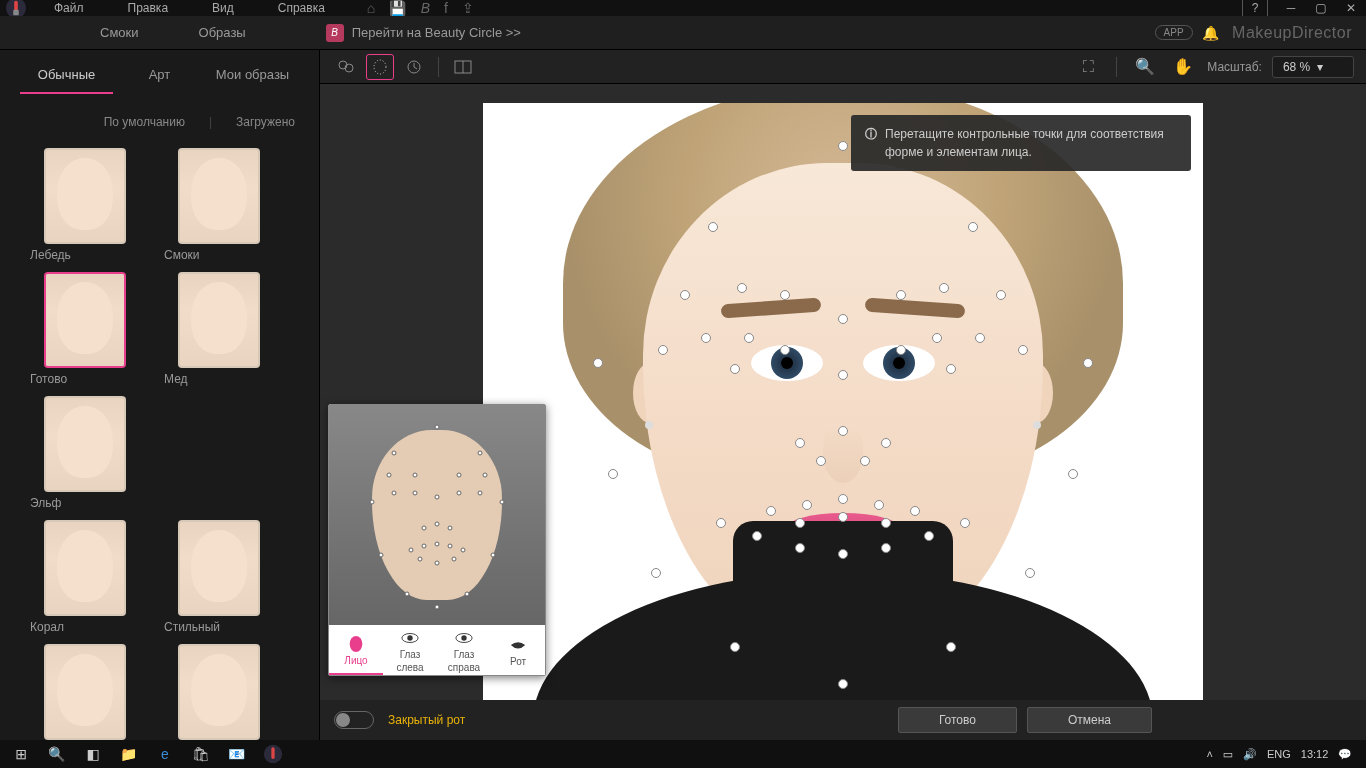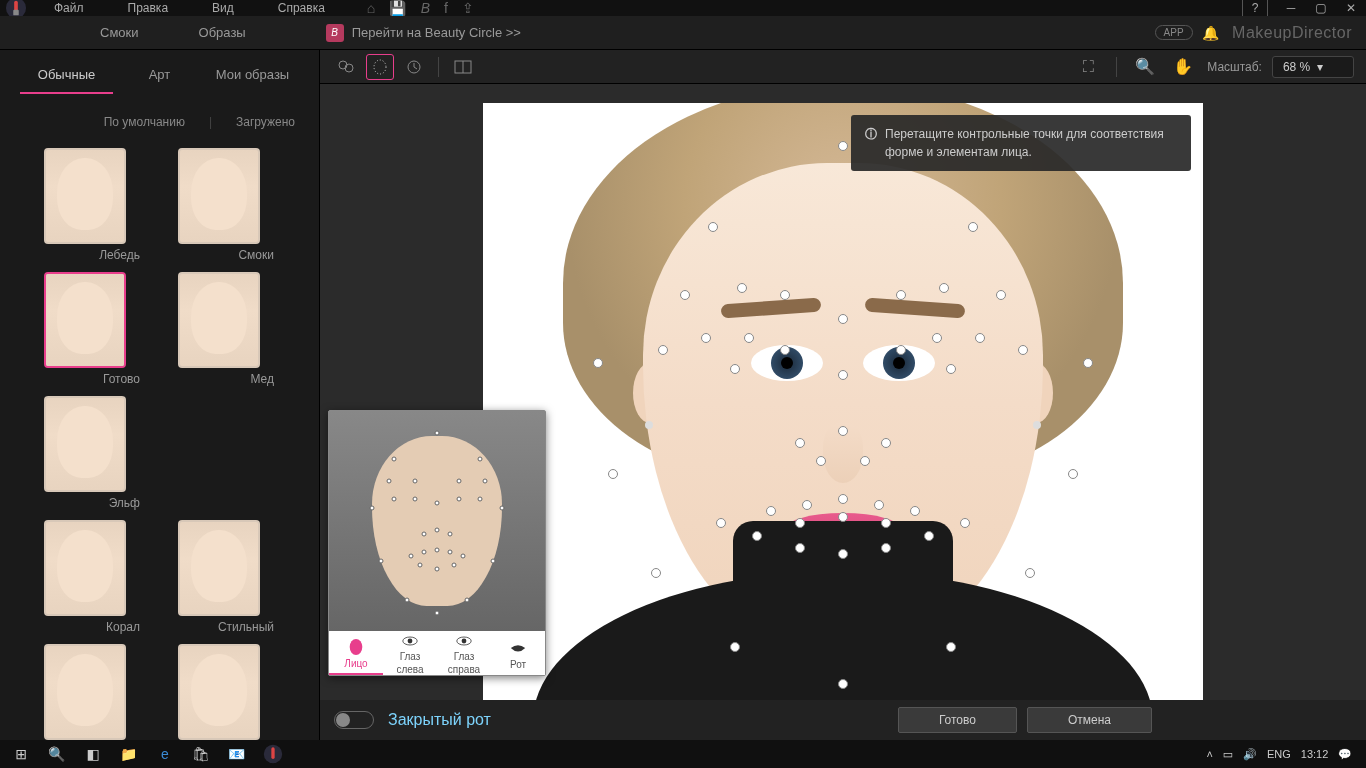--- a/index.html
+++ b/index.html
@@ -27,21 +27,21 @@
 .main{flex:1;display:flex;overflow:hidden}
 .sidebar{width:320px;background:#1a1a1a;display:flex;flex-direction:column;border-right:1px solid #000}
 .sb-tabs{display:flex;height:44px;align-items:flex-end;padding:0 20px}
 .sb-tab{flex:1;text-align:center;color:#999;font-size:13px;padding:10px 0;cursor:pointer;border-bottom:2px solid transparent}
 .sb-tab.active{border-bottom-color:#e83e8c;color:#ccc}
 .sb-filter{display:flex;height:40px;align-items:center;justify-content:flex-end;gap:0;margin-top:8px}
 .sb-filter span{color:#888;font-size:12px;padding:0 24px;cursor:pointer}
 .sb-filter .sep{color:#444;padding:0}
 .presets{flex:1;overflow:auto;padding:6px 30px}
 .preset-row{display:flex;gap:24px;margin-bottom:10px}
-.preset{width:110px;text-align:right;cursor:pointer}
+.preset{width:110px;text-align:left;cursor:pointer}
 .preset-thumb{width:82px;height:96px;margin:0 auto;border:2px solid transparent;border-radius:4px;overflow:hidden;background:#d8c8b8;position:relative}
 .preset.selected .preset-thumb{border-color:#e83e8c}
 .preset-label{color:#999;font-size:12px;margin-top:4px}
 .face-thumb{width:100%;height:100%;background:linear-gradient(#e8d4c0 0%,#f0dcc8 40%,#e8d4c0 100%);position:relative}
 .face-thumb::before{content:"";position:absolute;left:50%;top:48%;transform:translate(-50%,-50%);width:56px;height:72px;background:#f4e0cc;border-radius:48% 48% 44% 44%}
 .workspace{flex:1;background:#2b2b2b;display:flex;flex-direction:column;position:relative}
 .ws-toolbar{height:34px;background:#222;border-bottom:1px solid #000;display:flex;align-items:center;padding:0 12px;gap:6px}
 .ws-tool{width:28px;height:26px;display:flex;align-items:center;justify-content:center;color:#888;cursor:pointer;border:1px solid transparent;border-radius:3px}
 .ws-tool.active{border-color:#e83e8c;color:#ccc}
 .ws-sep{width:1px;height:20px;background:#444;margin:0 4px}
@@ -69,29 +69,29 @@
 .earring{position:absolute;width:8px;height:8px;background:#ddd;border-radius:50%;top:318px}
 .earring.l{left:112px}.earring.r{right:112px}
 .cp{position:absolute;width:10px;height:10px;background:#fff;border:1px solid #888;border-radius:50%;transform:translate(-50%,-50%);cursor:move}
 .hint{position:absolute;top:12px;right:12px;background:rgba(40,40,40,0.92);color:#ccc;font-size:12px;padding:10px 14px;border-radius:3px;max-width:340px;line-height:1.5;display:flex;gap:8px}
 .hint-icon{font-weight:bold}
 .mini-panel{position:absolute;left:8px;bottom:64px;width:218px;background:#f4f4f4;border:1px solid #888;border-radius:2px;box-shadow:0 2px 8px rgba(0,0,0,0.5)}
 .mini-close{position:absolute;right:4px;top:2px;color:#e83e8c;font-size:12px;cursor:pointer}
 .mini-preview{width:100%;height:220px;background:linear-gradient(#888,#666);position:relative;overflow:hidden}
 .mini-face{position:absolute;left:50%;top:50%;transform:translate(-50%,-50%);width:130px;height:170px;background:#e4ccb4;border-radius:46% 46% 42% 42% / 40% 40% 58% 58%}
 .mini-cp{position:absolute;width:5px;height:5px;background:#fff;border:1px solid #666;border-radius:50%;transform:translate(-50%,-50%)}
-.mini-tabs{display:flex;height:44px;background:#fff}
+.mini-tabs{display:flex;height:50px;background:#fff}
 .mini-tab{flex:1;display:flex;flex-direction:column;align-items:center;justify-content:center;font-size:10px;color:#555;cursor:pointer;gap:2px;border-top:2px solid transparent}
 .mini-tab.active{color:#e83e8c}
 .mini-tab.active{border-bottom:2px solid #e83e8c}
 .mini-tab svg{width:22px;height:18px}
 .bottom-bar{position:absolute;left:0;right:0;bottom:0;height:40px;background:#222;display:flex;align-items:center;padding:0 14px;gap:14px}
 .toggle{width:40px;height:18px;border:1px solid #666;border-radius:10px;position:relative;cursor:pointer}
 .toggle::after{content:"";position:absolute;left:1px;top:1px;width:14px;height:14px;background:#888;border-radius:50%}
-.toggle-label{color:#7dd3fc;font-size:16px}
+.toggle-label{color:#eab308;font-size:12px}
 .action-btns{margin-left:auto;display:flex;gap:10px;margin-right:200px}
 .btn{background:#3a3a3a;border:1px solid #555;color:#ccc;font-size:12px;padding:5px 40px;cursor:pointer;border-radius:2px}
 .taskbar{position:absolute;left:0;right:0;bottom:0;height:28px;background:#101010;display:flex;align-items:center;padding:0 4px;gap:2px}
 .tb-item{width:34px;height:26px;display:flex;align-items:center;justify-content:center;color:#ccc;font-size:14px;cursor:pointer}
 .tray{margin-left:auto;display:flex;align-items:center;gap:10px;color:#ccc;font-size:11px;padding-right:10px}
 </style>
 </head>
 <body>
 
 <div class="app">

